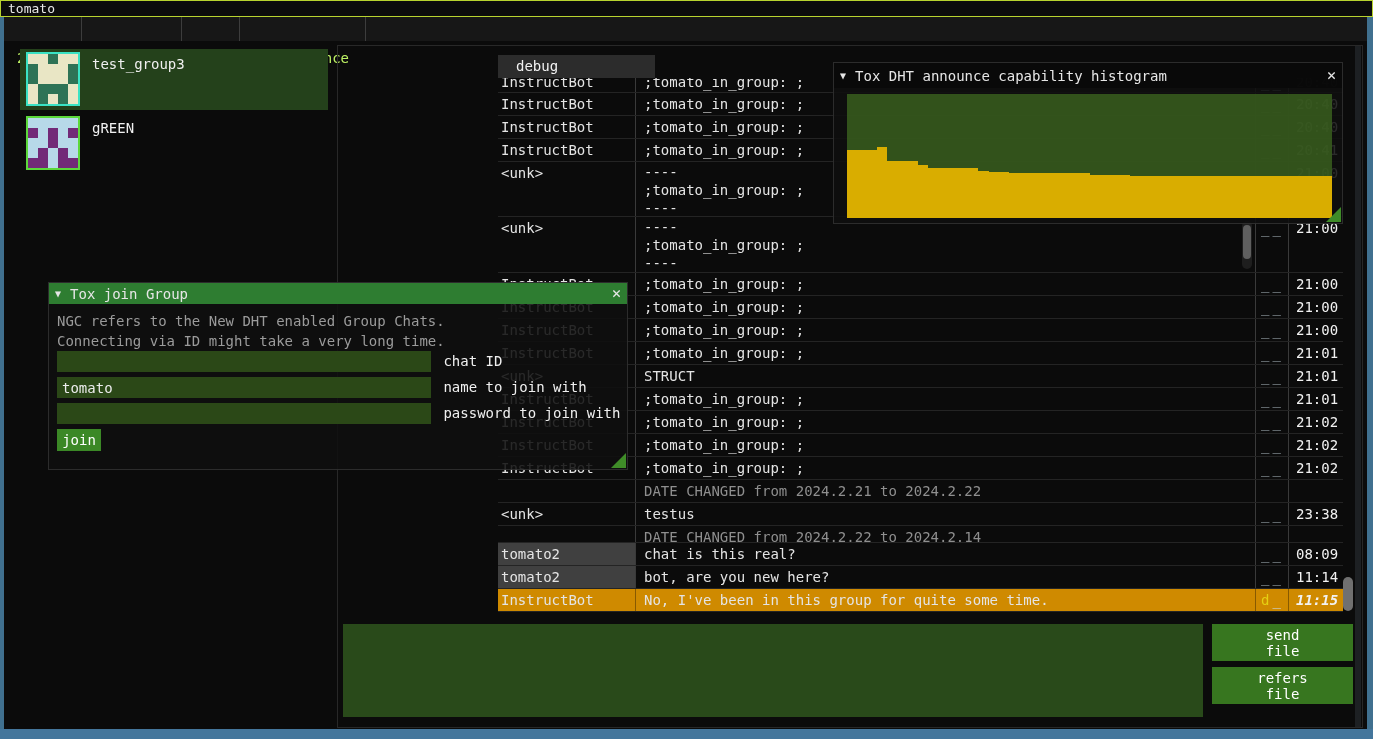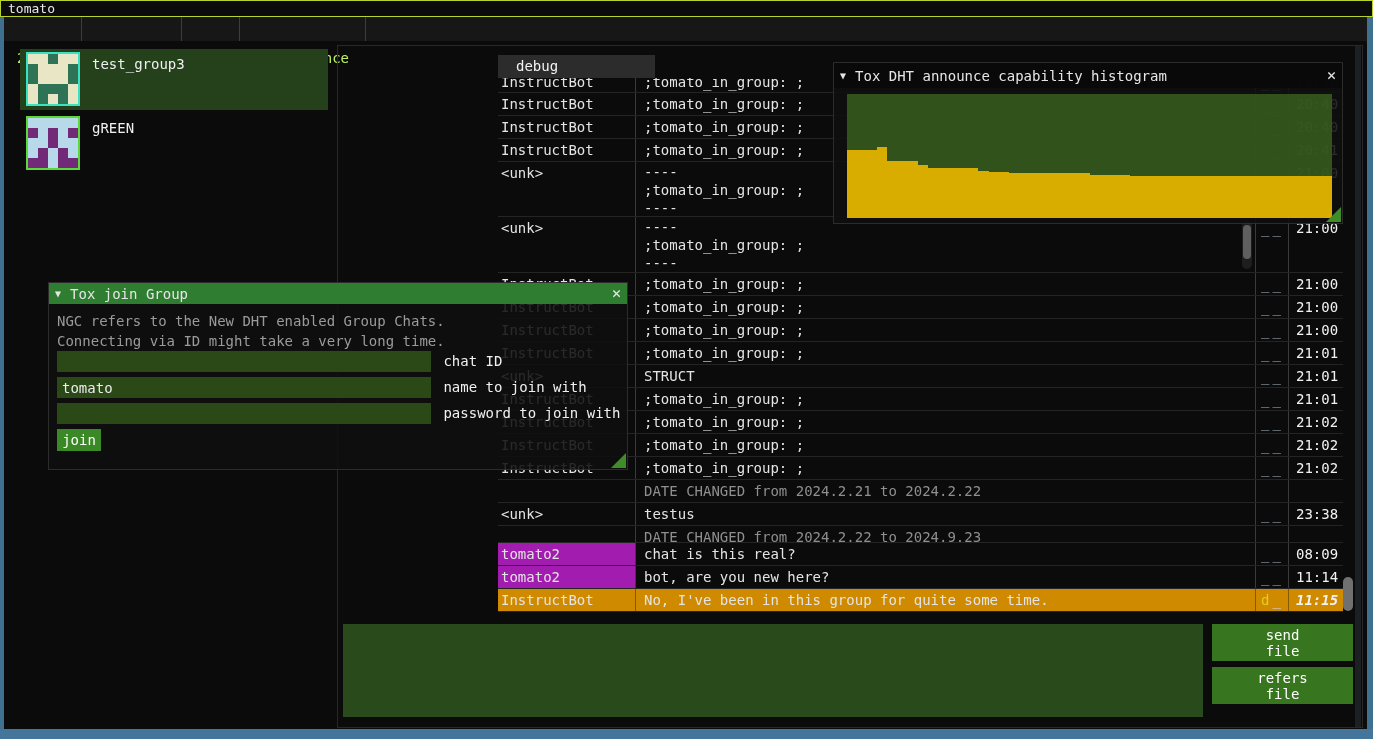--- a/index.html
+++ b/index.html
@@ -53,21 +53,21 @@
   .cell-sender { width:137px; padding-left:3px; }
   .cell-msg    { width:620px; padding-left:8px; border-left:1px solid #3a3a3a; }
   .cell-status { width:33px;  padding-left:5px; border-left:1px solid #3a3a3a; color:#8f8f8f; letter-spacing:3px; }
   .cell-time   { width:55px;  padding-left:7px; border-left:1px solid #3a3a3a; color:#f2f2f2; }
   .chat-row .cell { line-height:22px; }
   .chat-row.multiline .cell-msg { white-space:pre-line; line-height:18px; padding-top:1px; }
   .chat-row.system .cell-msg { color:#8f8f8f; }
   .chat-row.highlight { background:#cf8a00; }
   .chat-row.highlight .cell-msg, .chat-row.highlight .cell-status, .chat-row.highlight .cell-time { border-left-color:rgba(0,0,0,0.35); }
   .chat-row.highlight .cell-time { font-weight:bold;font-style:italic; }
-  .sender-self { background:#a21caf; }
+  .sender-self { background:#404040; }
   .st-d { color:#e5cf12; }
   .st-u { color:#9aa6ad; }
   .chat-row.highlight .st-u { color:#c9d6de; }
   .msg-scroll-track { position:absolute; width:10px; background:#1e1e1e; border-radius:5px; }
   .msg-scroll-grab  { position:absolute; width:8px;  background:#5f5f5f; border-radius:4px; }
   .chat-scroll-grab { position:absolute; left:1343px; top:577px; width:10px; height:34px; background:#707070; border-radius:5px; }
 
   
   .composer-input { position:absolute; left:343px; top:624px; width:860px; height:93px; background:#294a1a;
                     border:none; outline:none; resize:none; color:#e8e8e8;
@@ -304,21 +304,21 @@
           <div class="cell cell-time"></div>
         </div>
         <div class="chat-row normal" style="height: 23px; position: relative;">
           <div class="cell cell-sender">&lt;unk&gt;</div>
           <div class="cell cell-msg">testus</div>
           <div class="cell cell-status"><span class="st-u">_</span><span class="st-u">_</span></div>
           <div class="cell cell-time">23:38</div>
         </div>
         <div class="chat-row system" style="height: 17px; position: relative;">
           <div class="cell cell-sender"></div>
-          <div class="cell cell-msg">DATE CHANGED from 2024.2.22 to 2024.9.23</div>
+          <div class="cell cell-msg">DATE CHANGED from 2024.2.22 to 2024.2.14</div>
           <div class="cell cell-status"></div>
           <div class="cell cell-time"></div>
         </div>
         <div class="chat-row normal" style="height: 23px; position: relative;">
           <div class="cell cell-sender sender-self">tomato2</div>
           <div class="cell cell-msg">chat is this real?</div>
           <div class="cell cell-status"><span class="st-u">_</span><span class="st-u">_</span></div>
           <div class="cell cell-time">08:09</div>
         </div>
         <div class="chat-row normal" style="height: 23px; position: relative;">

